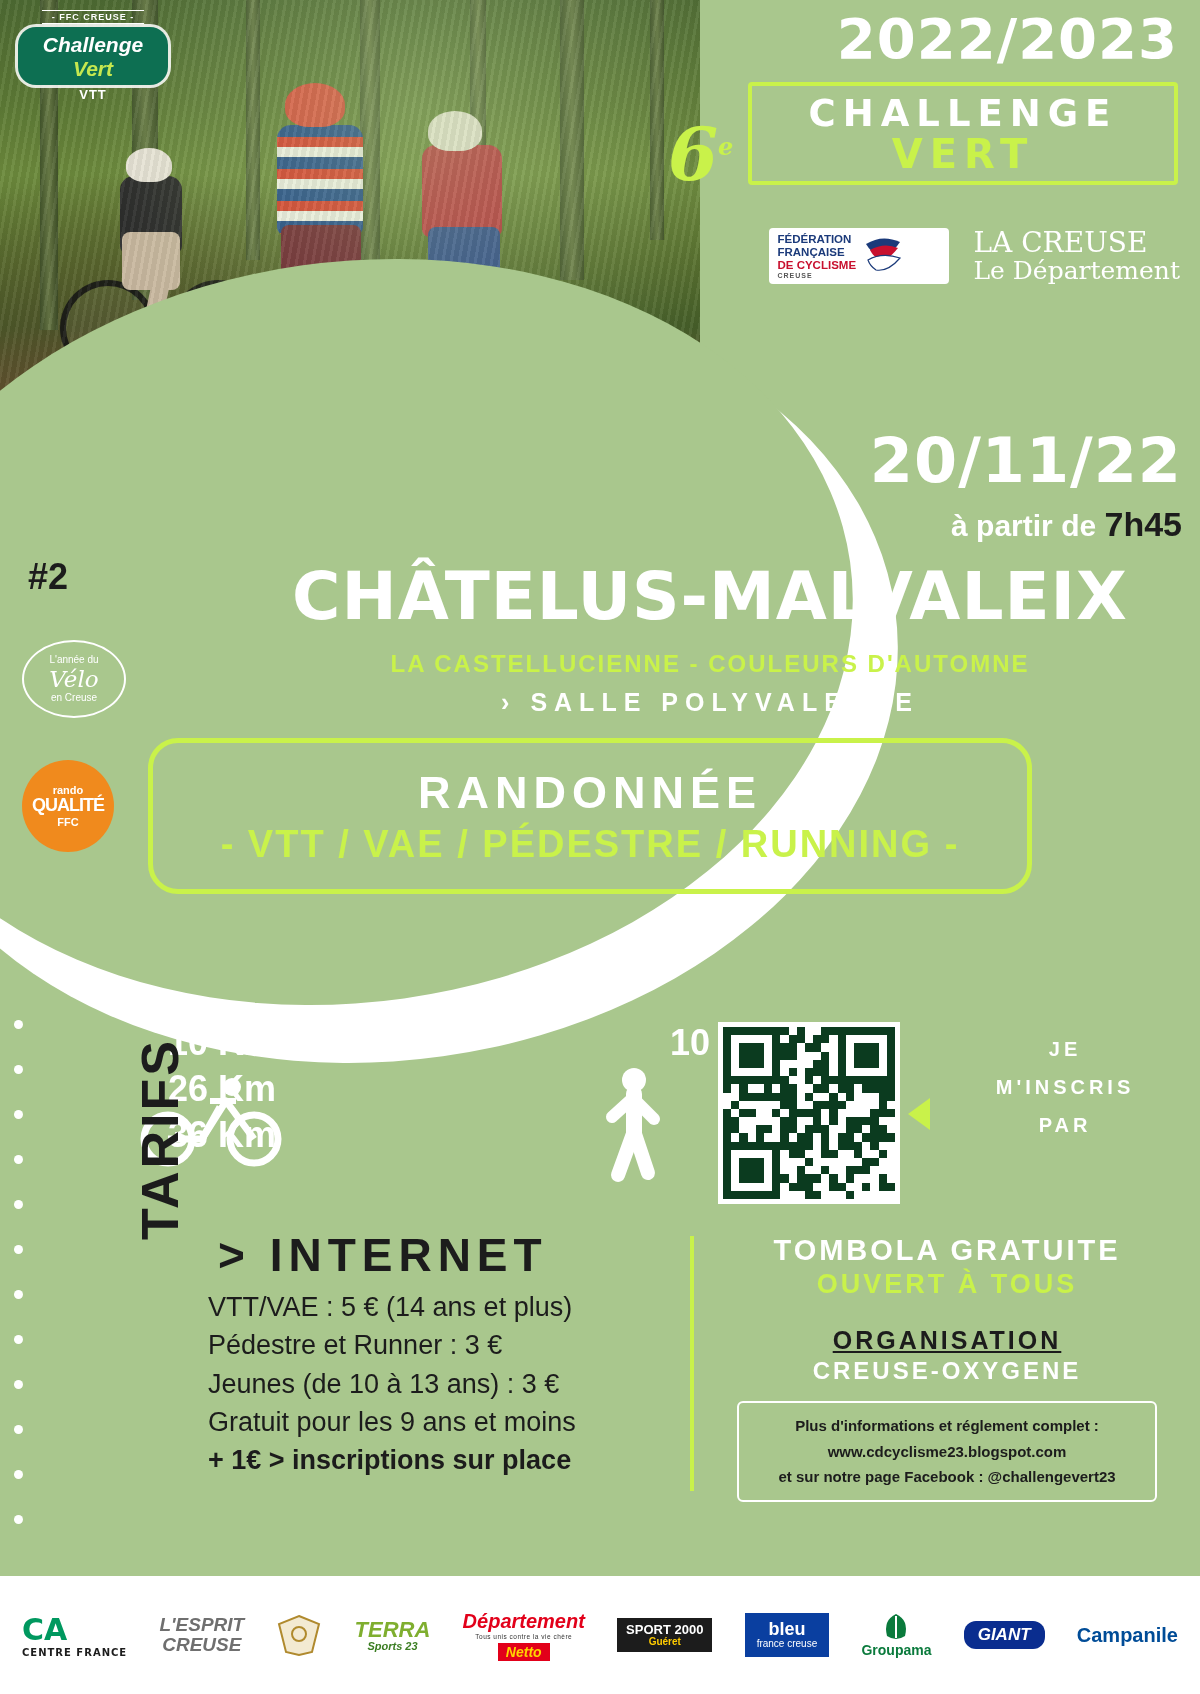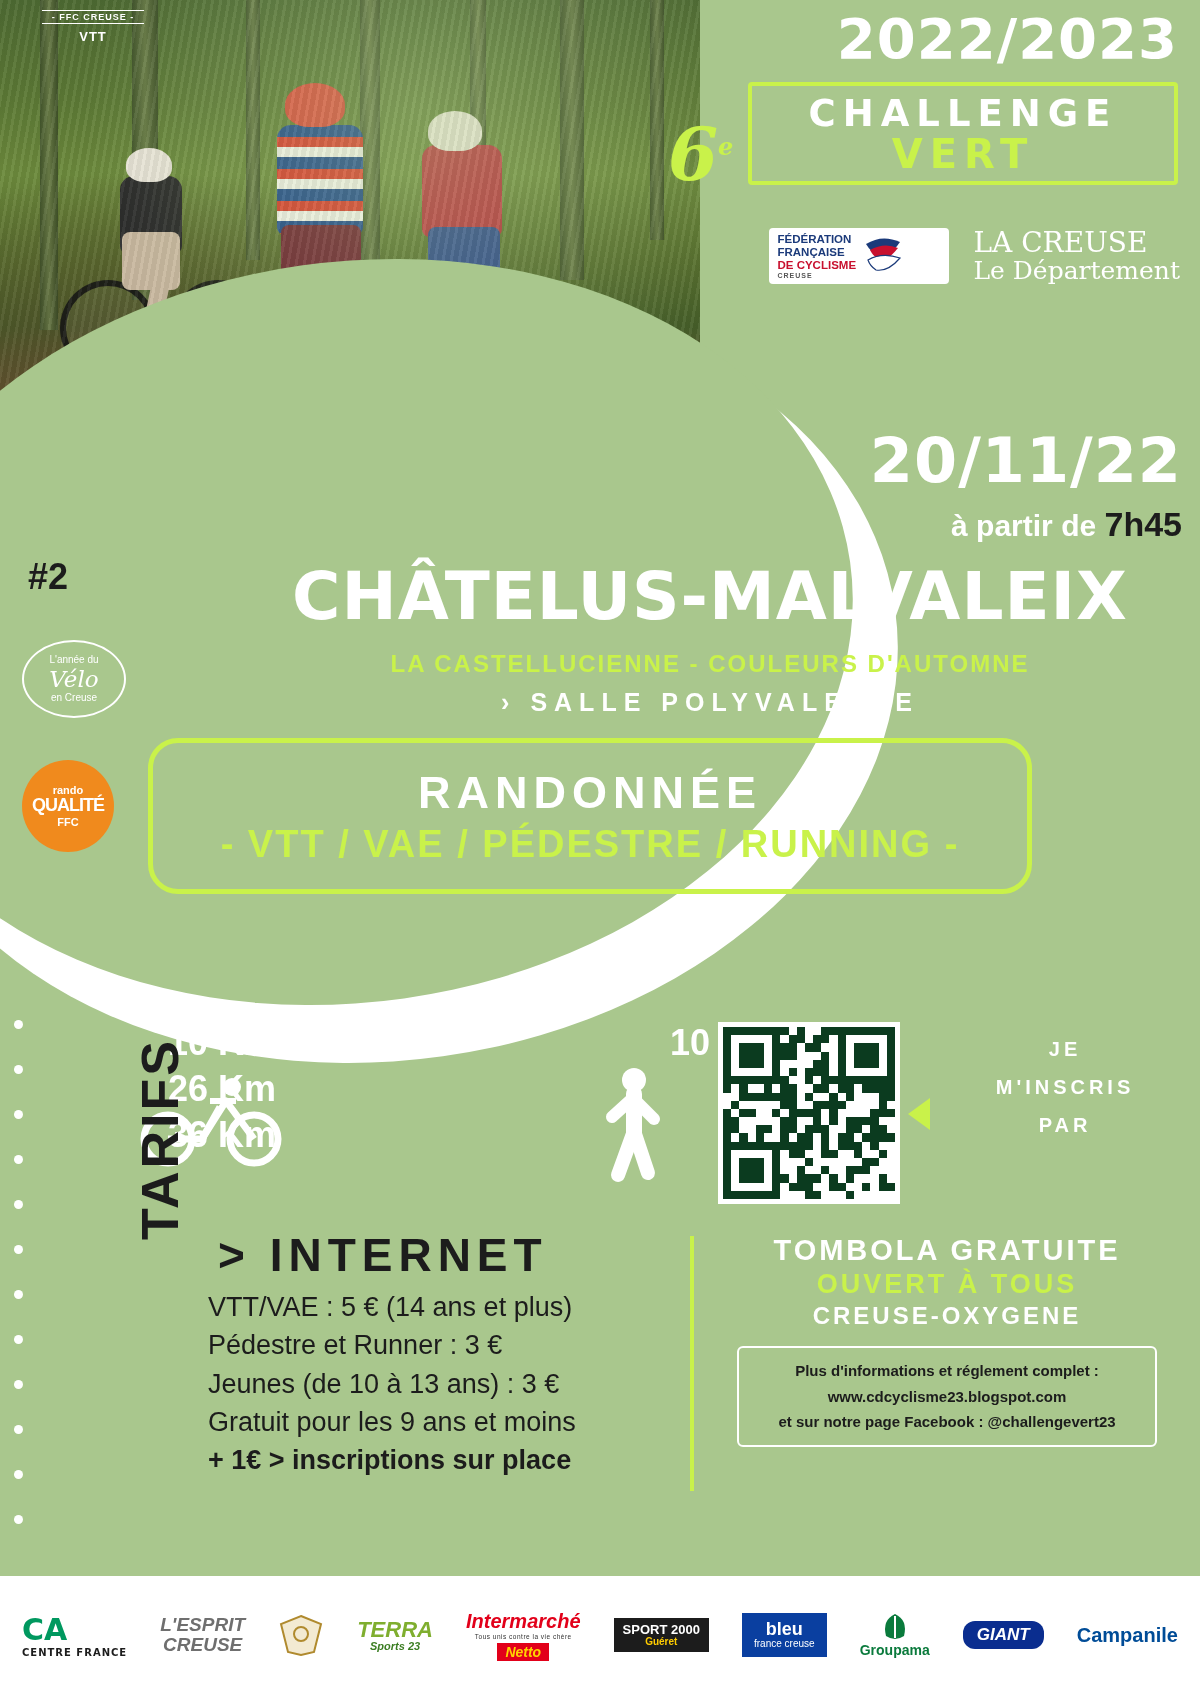--- a/index.html
+++ b/index.html
@@ -348,20 +348,24 @@
       <div class="helmet" style="left:58px;top:6px;width:54px;height:40px;background:#e3dfd2;"></div>
       <div class="leg" style="left:84px;top:180px;width:20px;height:66px;background:#cda98d;transform:rotate(10deg);"></div>
     </div>
   </div>
 
   <div class="swoosh"></div>
   <div class="swoosh-inner"></div>
 
   <div class="cv-logo">
     <div class="cv-top">- FFC CREUSE -</div>
+    <div class="cv-pill">
+      <span>Challenge</span>
+      <span class="vert">Vert</span>
+    </div>
     <div class="cv-vtt">VTT</div>
   </div>
 
   <div class="year">2022/2023</div>
 
   <div class="ch-block">
     <div class="six">
       <span>6</span><sup>e</sup>
     </div>
     <div class="ch-box">
@@ -732,20 +736,21 @@
     <div>Jeunes (de 10 à 13 ans) : 3 €</div>
     <div>Gratuit pour les 9 ans et moins</div>
     <div class="last">+ 1€ &gt; inscriptions sur place</div>
   </div>
 
   <div class="divider-v"></div>
 
   <div class="tombola">
     <div class="tombola-l1">TOMBOLA GRATUITE</div>
     <div class="tombola-l2">OUVERT À TOUS</div>
+    <div class="orga-l1">ORGANISATION</div>
     <div class="orga-l2">CREUSE-OXYGENE</div>
     <div class="info-box">
       <div>Plus d'informations et réglement complet :</div>
       <div>www.cdcyclisme23.blogspot.com</div>
       <div>et sur notre page Facebook : @challengevert23</div>
     </div>
   </div>
 
   <div class="sponsors">
     <div class="sp">
@@ -762,21 +767,21 @@
       <svg width="46" height="42" viewBox="0 0 46 42">
         <path d="M23 2 L43 10 L36 38 L23 41 L10 38 L3 10 Z" fill="#f3ead2" stroke="#b08a2e" stroke-width="2"></path>
         <circle cx="23" cy="20" r="7" fill="none" stroke="#b08a2e" stroke-width="2"></circle>
       </svg>
     </div>
     <div class="sp sp-terra">
       <div>TERRA</div>
       <small>Sports 23</small>
     </div>
     <div class="sp sp-inter">
-      <div class="i1">Intermarché</div>
+      <div class="i1">Département</div>
       <div class="i2">Tous unis contre la vie chère</div>
       <div class="i3">Netto</div>
     </div>
     <div class="sp">
       <div class="sp-sport">
         <div>SPORT 2000</div>
         <div class="g">Guéret</div>
       </div>
     </div>
     <div class="sp">

